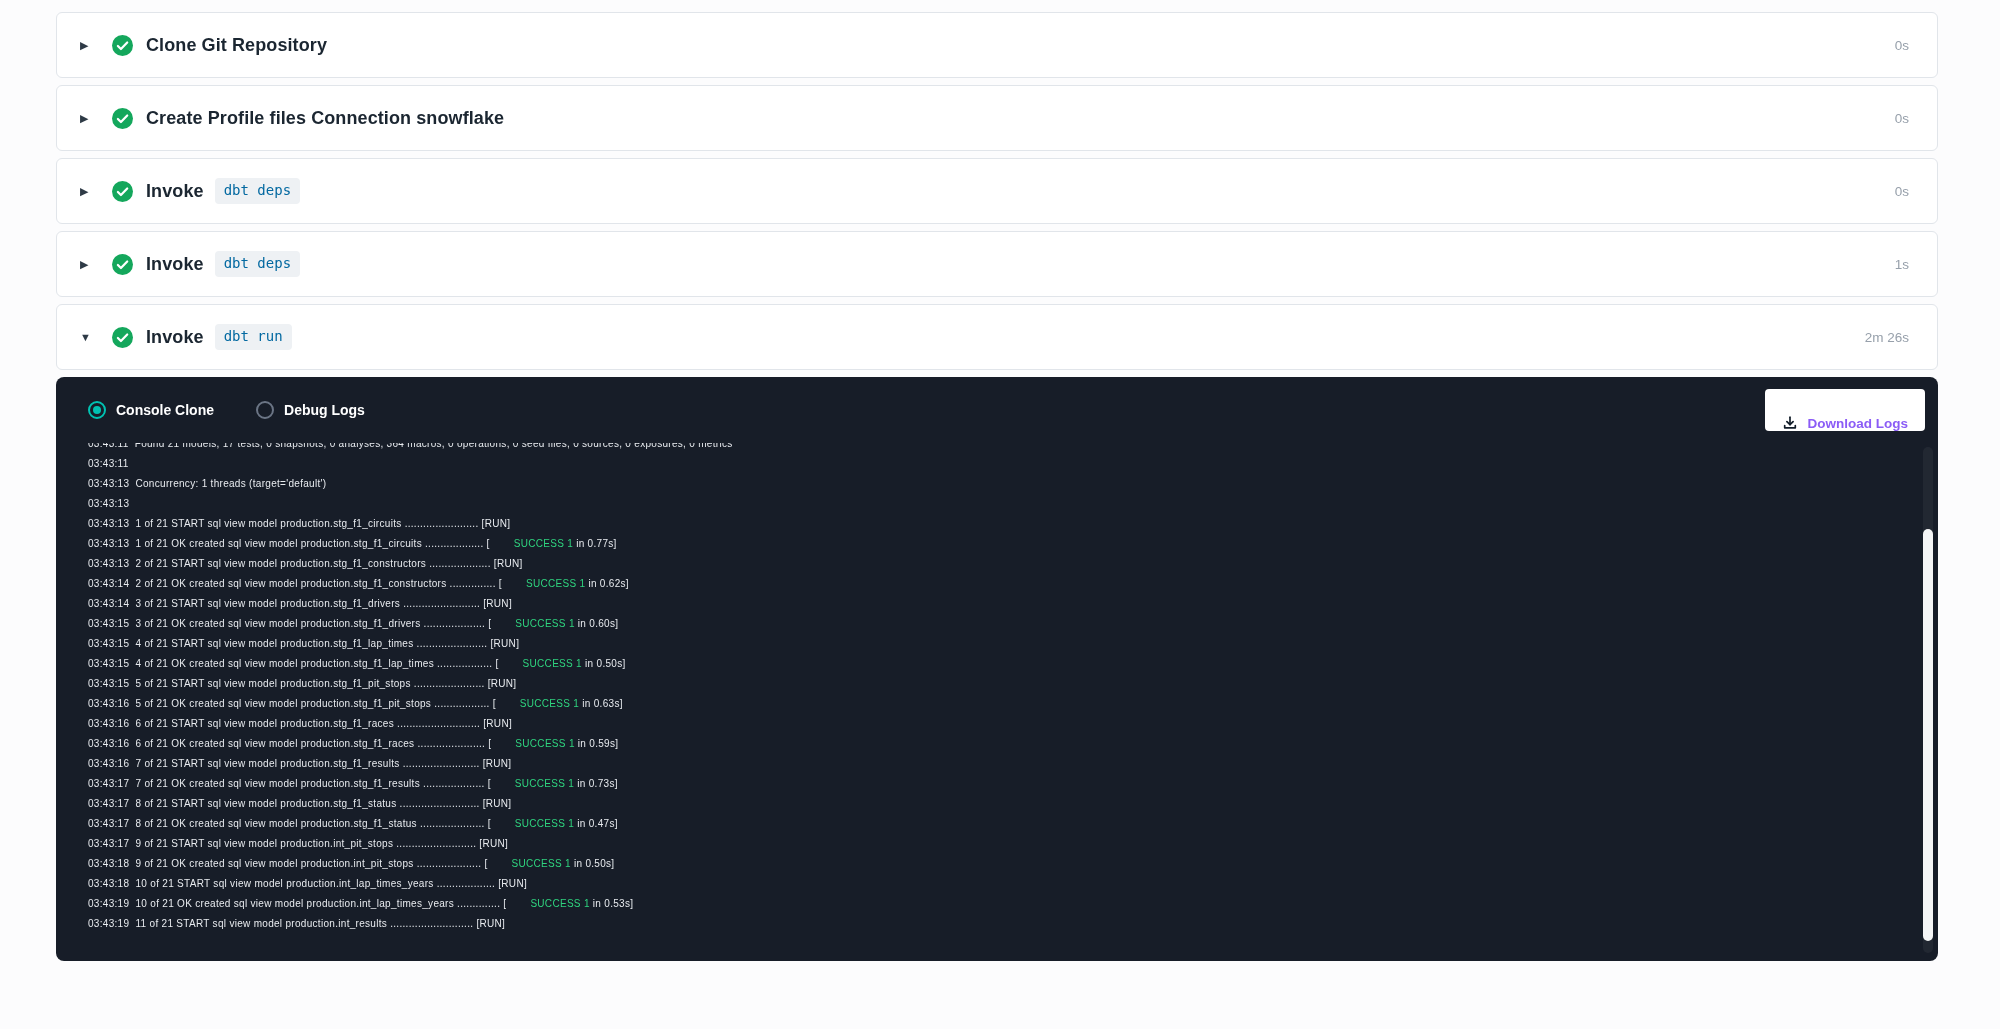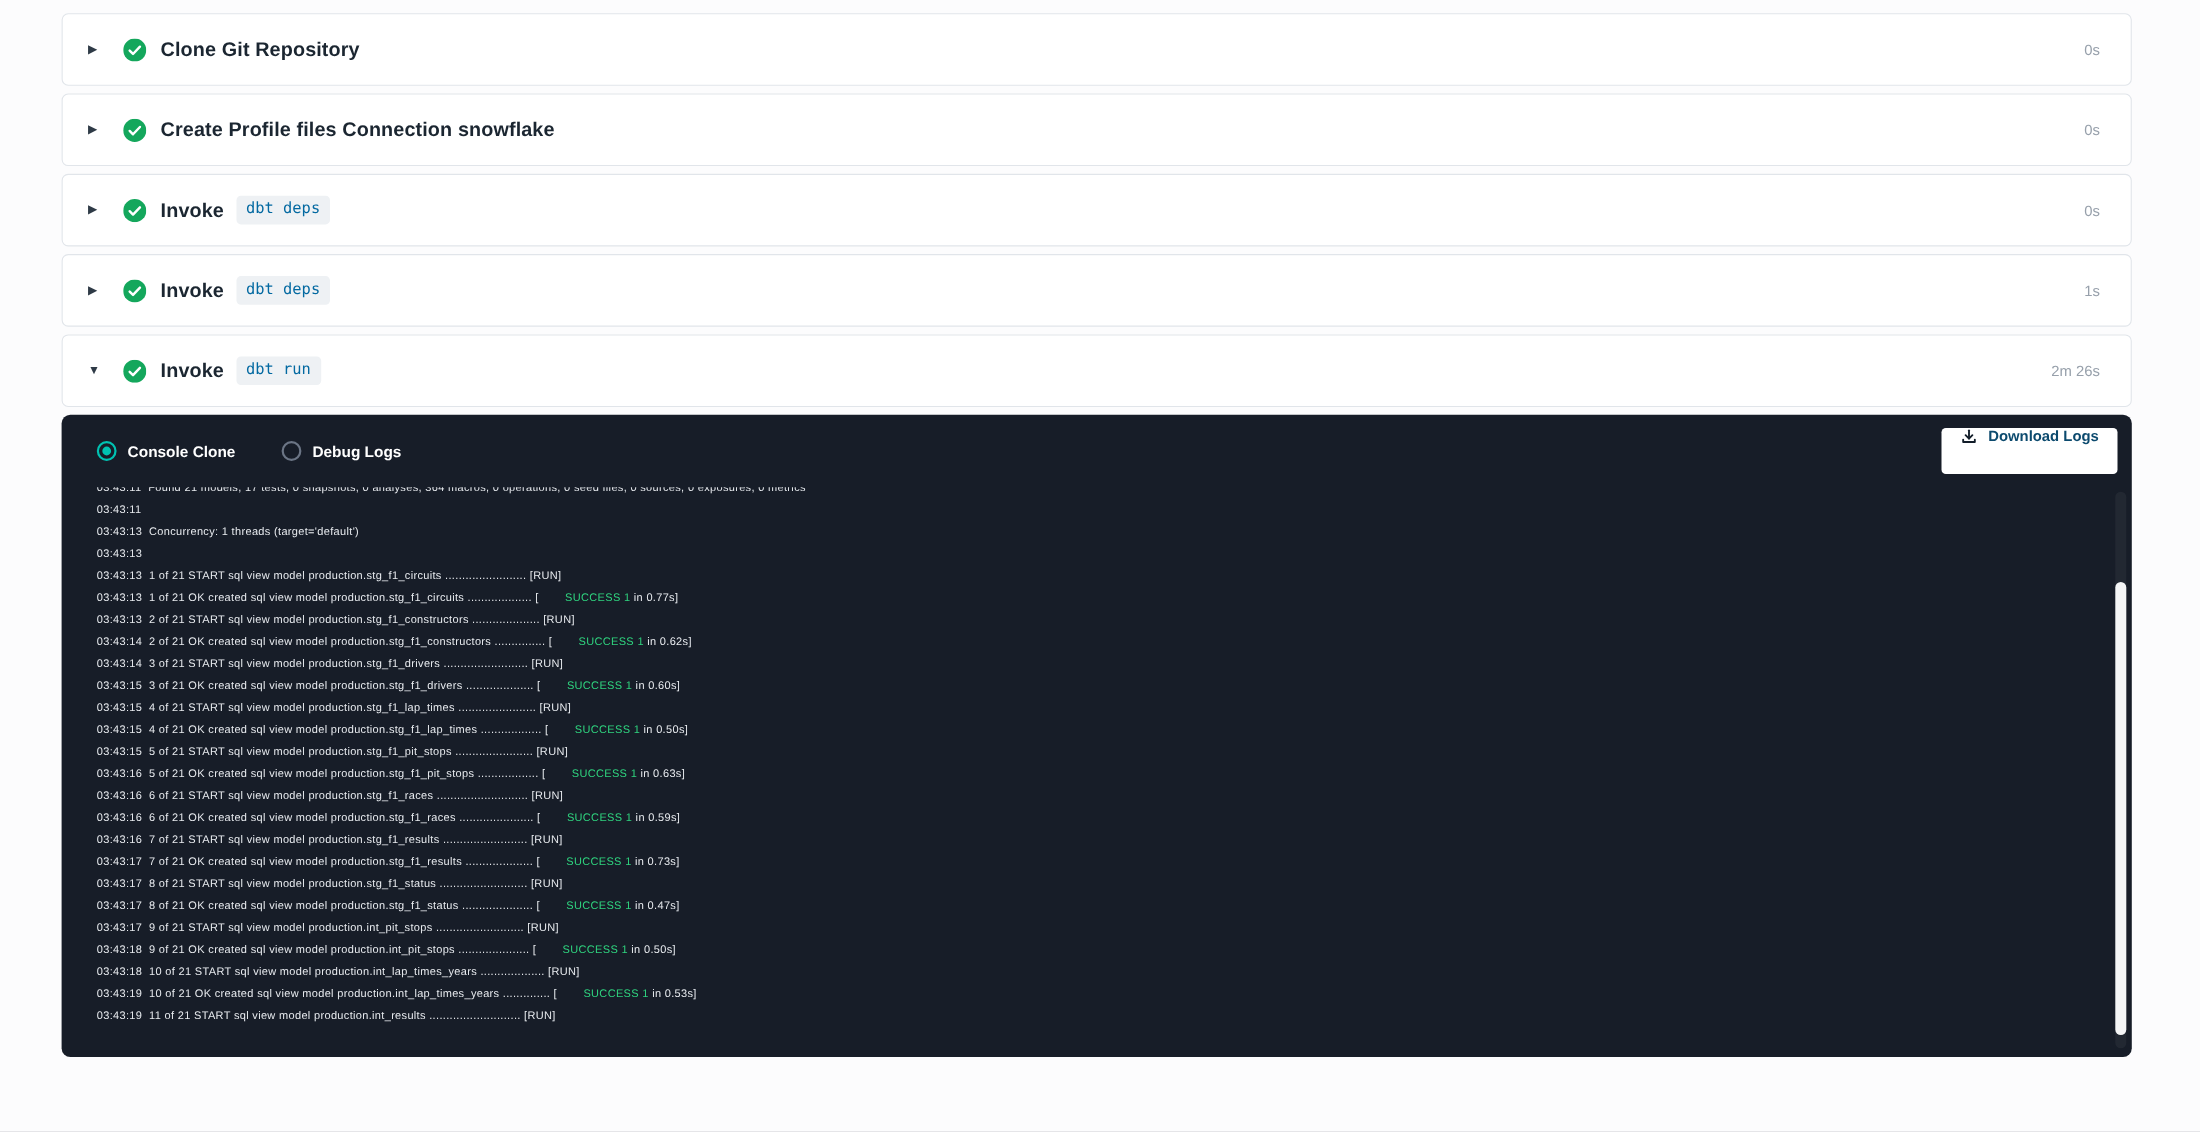--- a/index.html
+++ b/index.html
@@ -47,23 +47,23 @@
   }
   .radio{
     width:18px;height:18px;border-radius:50%;border:2px solid #6b7585;
     position:relative;flex:none;
   }
   .radio.selected{border-color:var(--accent-teal);}
   .radio.selected::after{
     content:"";position:absolute;inset:3px;border-radius:50%;background:var(--accent-teal);
   }
   .download-btn{
-    margin-left:auto;display:flex;align-items:flex-start;gap:10px;
+    margin-left:auto;display:flex;align-items:flex-end;gap:10px;
     background:#fff;border:0;border-radius:4px;height:42px;padding:0 17px;
-    font-family:inherit;font-size:13.5px;font-weight:700;color:#0c4a6e;cursor:pointer;
+    font-family:inherit;font-size:13.5px;font-weight:700;color:#8b5cf6;cursor:pointer;
   }
   .log-wrap{position:relative;flex:1;overflow:hidden;}
   .log{
     height:100%;overflow:hidden;padding:2px 48px 0 32px;
     font-family:Liberation Sans, sans-serif;font-size:10px;line-height:20px;
     letter-spacing:.3px;color:#e8ebef;white-space:pre;
   }
   .line{height:20px;}
   .line.clipped{margin-top:-11px;}
   .ok{color:var(--success-green);margin-left:24px;}

